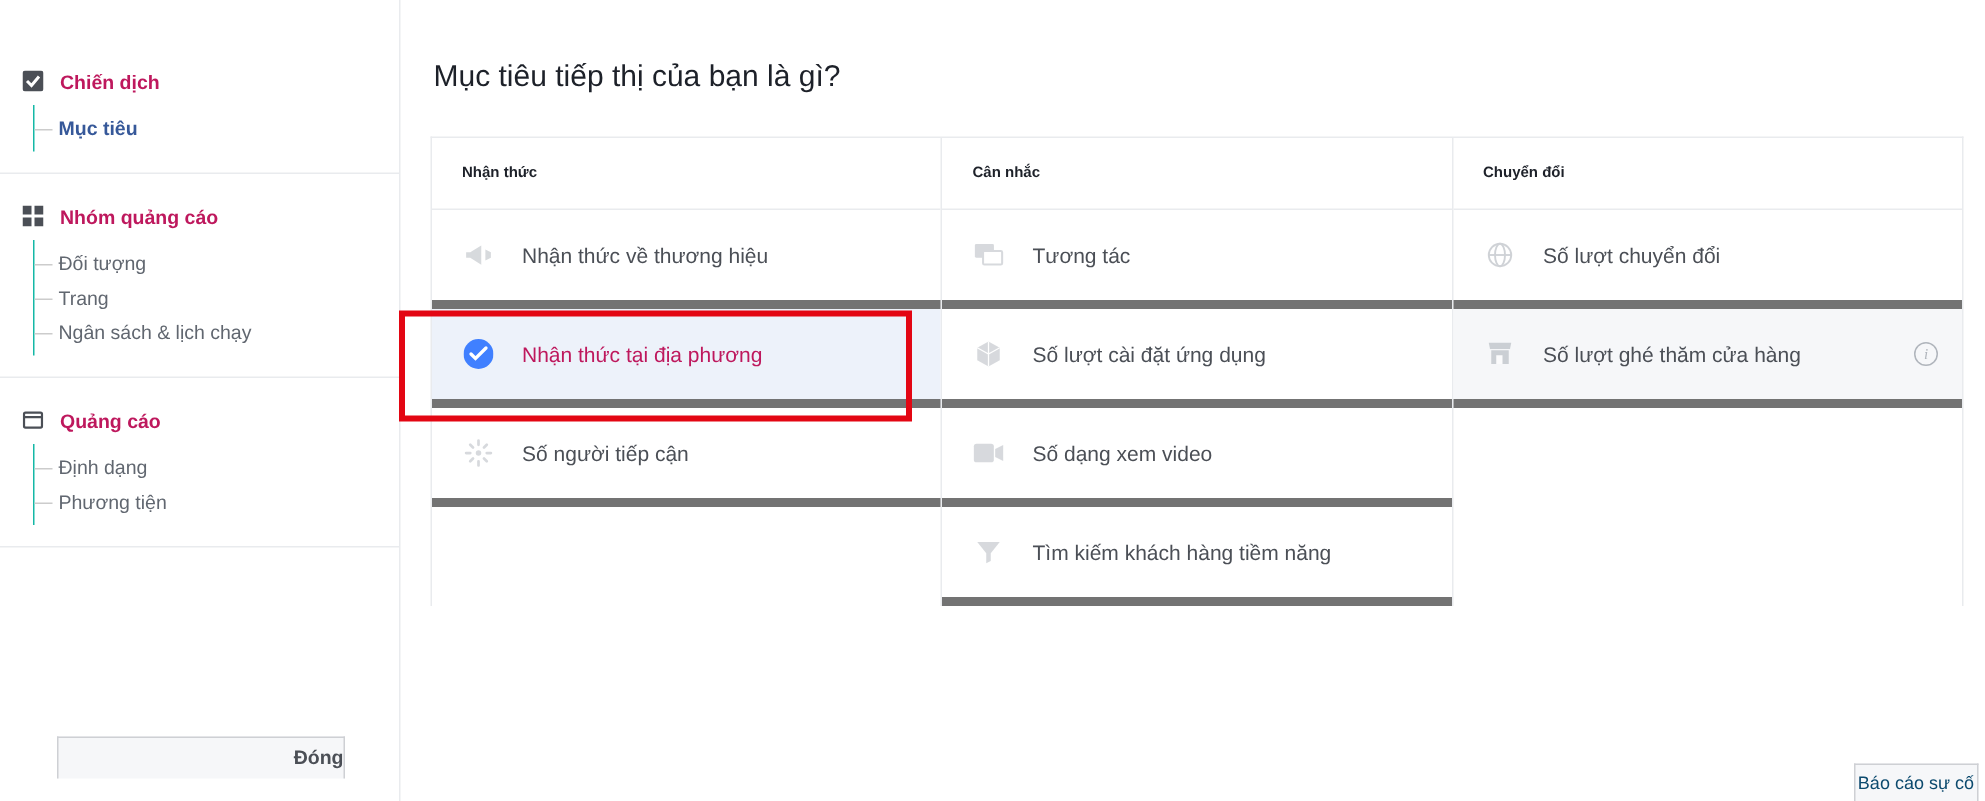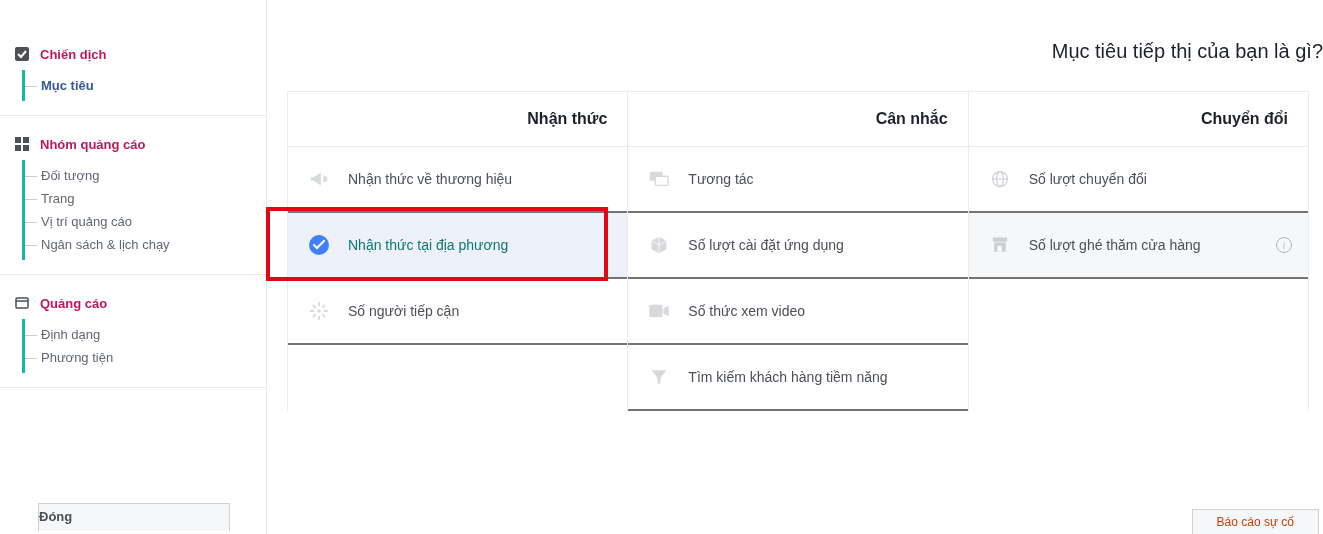--- a/index.html
+++ b/index.html
@@ -3,46 +3,46 @@
 <meta charset="utf-8">
 <style>
 * { margin:0; padding:0; box-sizing:border-box; }
 body { font-family: Helvetica, Arial, sans-serif; font-size:13px; color:#1d2129; background:#fff; width:1323px; height:534px; overflow:hidden; position:relative; }
 
 .sidebar { position:absolute; left:0; top:0; width:267px; height:534px; background:#fff; border-right:1px solid #e9ebee; padding-top:40px; }
 
 .nav-section { padding:0 14px; }
 .nav-header { display:flex; align-items:center; font-weight:bold; color:#be185d; font-size:13px; padding:6px 0; }
 .nav-header .hicon { width:16px; height:16px; margin-right:10px; display:flex; align-items:center; justify-content:center; }
-.tree { margin-left:8px; border-left:3px solid #14b8a6; padding:4px 0 4px 0; margin-top:2px; margin-bottom:4px; }
+.tree { margin-left:8px; border-left:1px solid #14b8a6; padding:4px 0 4px 0; margin-top:2px; margin-bottom:4px; }
 .tree-item { position:relative; padding:4px 0 4px 16px; color:#616770; font-size:13px; cursor:pointer; }
 .tree-item::before { content:""; position:absolute; left:0; top:12px; width:12px; height:1px; background:#ccc; }
 .tree-item.active { color:#365899; font-weight:bold; }
 .sep { height:1px; background:#e9ebee; margin:14px 0; }
 
-.close-btn { position:absolute; bottom:3px; left:38px; width:192px; height:28px; border:1px solid #ced0d4; border-bottom:none; background:#f6f7f9; text-align:left; font-weight:bold; color:#4b4f56; font-size:13px; line-height:26px; cursor:pointer; }
-
-.main { position:absolute; left:267px; top:0; right:0; height:534px; padding:40px 0 0 20px;text-align:right; }
+.close-btn { position:absolute; bottom:15px; left:38px; width:192px; height:28px; border:1px solid #ced0d4; border-bottom:none; background:#f6f7f9; text-align:right; font-weight:bold; color:#4b4f56; font-size:13px; line-height:26px; cursor:pointer; }
+
+.main { position:absolute; left:267px; top:0; right:0; height:534px; padding:40px 0 0 20px; }
 .title { font-size:20px; color:#1d2129; font-weight:normal; margin-bottom:28px; padding-left:2px; }
 
 .grid { display:flex; border:1px solid #e9ebee; border-bottom:none; width:1022px; }
 .col { flex:1; border-right:1px solid #e9ebee; }
 .col:last-child { border-right:none; }
-.col-head { padding:18px 20px; font-weight:bold; font-size:16px; color:#1d2129; border-bottom:1px solid #e9ebee; }
-.opt { display:flex; align-items:center; padding:0 20px; height:66px; border-bottom:2px solid #737373; cursor:pointer; position:relative; }
+.col-head { padding:18px 20px; font-weight:bold; font-size:10px; color:#1d2129; border-bottom:1px solid #e9ebee; }
+.opt { display:flex; align-items:center; padding:0 20px; height:66px; border-bottom:6px solid #737373; cursor:pointer; position:relative; }
 .opt.hover-bg { background:#f6f7f9; }
 .opt .oicon { width:22px; height:22px; margin-right:18px; display:flex; align-items:center; justify-content:center; color:#b0b5bc; }
 .opt .olabel { font-size:14px; color:#4b4f56; }
 .opt.selected { background:#edf2fa; }
-.opt.selected .olabel { color:#0f766e; }
+.opt.selected .olabel { color:#be185d; }
 .opt.selected .oicon { color:#4080ff; }
 .sel-highlight { position:absolute; border:4px solid #e30613; pointer-events:none; }
 .info-dot { position:absolute; right:16px; width:16px; height:16px; border:1.5px solid #b0b5bc; border-radius:50%; display:flex; align-items:center; justify-content:center; font-size:10px; color:#b0b5bc; font-style:italic; font-family:Georgia,serif; }
 
-.report-btn { position:absolute; bottom:0; right:4px; border:1px solid #ced0d4; border-bottom:none; background:#f6f7f9; padding:5px 24px; font-size:12px; color:#c2410c; cursor:pointer; }
+.report-btn { position:absolute; bottom:0; right:4px; border:1px solid #ced0d4; border-bottom:none; background:#f6f7f9; padding:5px 2px; font-size:12px; color:#0c4a6e; cursor:pointer; }
 
 svg { display:block; }
 </style>
 </head>
 <body>
 
 <div class="sidebar">
 
   <div class="nav-section">
     <div class="nav-header">
@@ -69,21 +69,20 @@
             <rect x="8" y="0" width="6" height="6"></rect>
             <rect x="0" y="8" width="6" height="6"></rect>
             <rect x="8" y="8" width="6" height="6"></rect>
           </svg>
       </span>
       <span>Nhóm quảng cáo</span>
     </div>
     <div class="tree">
       <div class="tree-item"><span>Đối tượng</span></div>
       <div class="tree-item"><span>Trang</span></div>
-      <div class="tree-item"><span>Vị trí quảng cáo</span></div>
       <div class="tree-item"><span>Ngân sách &amp; lịch chạy</span></div>
     </div>
   </div>
 
   <div class="sep"></div>
 
   <div class="nav-section">
     <div class="nav-header">
       <span class="hicon">
         <svg width="14" height="14" fill="none" stroke="#4b4f56" stroke-width="1.5">
@@ -166,21 +165,21 @@
         <span class="olabel">Số lượt cài đặt ứng dụng</span>
       </div>
 
       <div class="opt">
         <span class="oicon">
           <svg width="22" height="16" viewBox="0 0 24 18" fill="currentColor" opacity="0.5">
               <rect x="1" y="2" width="15" height="14" rx="2"></rect>
               <path d="M17 6l6-3v12l-6-3z"></path>
             </svg>
         </span>
-        <span class="olabel">Số thức xem video</span>
+        <span class="olabel">Số dạng xem video</span>
       </div>
 
       <div class="opt">
         <span class="oicon">
           <svg width="18" height="18" viewBox="0 0 24 24" fill="currentColor" opacity="0.5">
               <path d="M2 3h20l-8 10v7l-4 2v-9z"></path>
             </svg>
         </span>
         <span class="olabel">Tìm kiếm khách hàng tiềm năng</span>
       </div>

